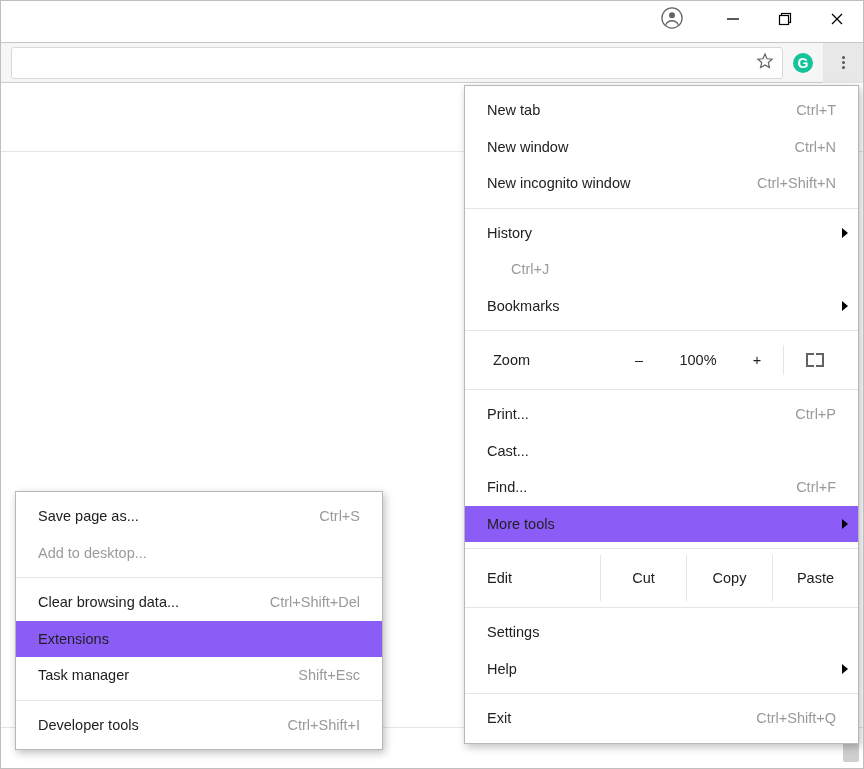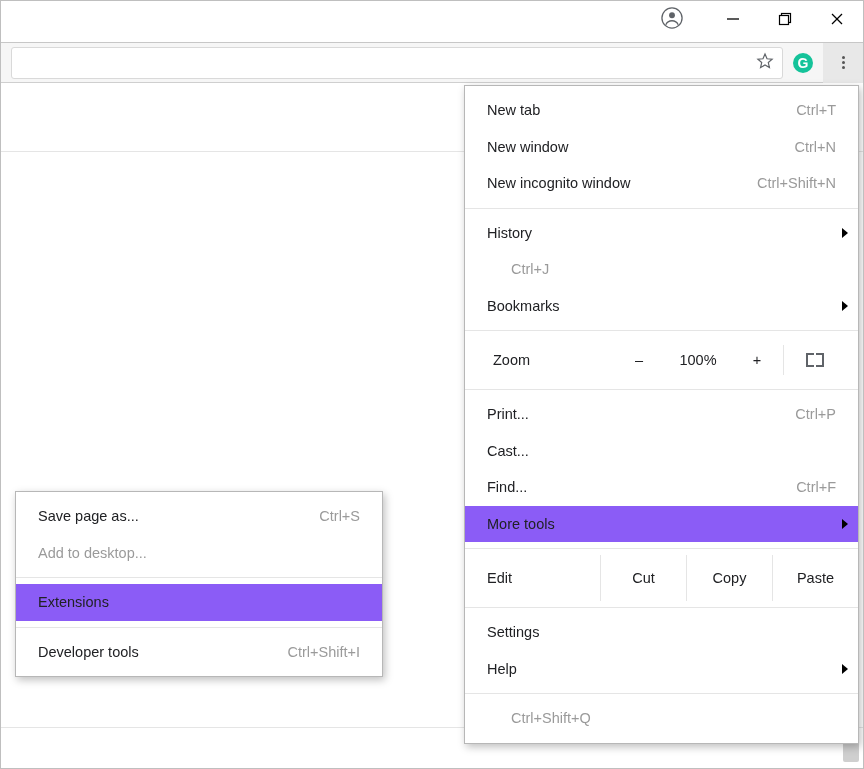--- a/index.html
+++ b/index.html
@@ -338,38 +338,47 @@
     <span class="label">Settings</span>
   </div>
   <div class="menu-row">
     <span class="label">Help</span>
     <span class="submenu-arrow"></span>
   </div>
 
   <div class="menu-sep"></div>
 
   <div class="menu-row">
+    <span class="label">Exit</span>
     <span class="shortcut">Ctrl+Shift+Q</span>
   </div>
 </div>
 
 <div id="moretools-menu" class="menu">
   <div class="menu-row">
     <span class="label">Save page as...</span>
     <span class="shortcut">Ctrl+S</span>
   </div>
   <div class="menu-row disabled">
     <span class="label">Add to desktop...</span>
   </div>
 
   <div class="menu-sep"></div>
 
+  <div class="menu-row">
+    <span class="label">Clear browsing data...</span>
+    <span class="shortcut">Ctrl+Shift+Del</span>
+  </div>
   <div class="menu-row highlight">
     <span class="label">Extensions</span>
   </div>
+  <div class="menu-row">
+    <span class="label">Task manager</span>
+    <span class="shortcut">Shift+Esc</span>
+  </div>
 
   <div class="menu-sep"></div>
 
   <div class="menu-row">
     <span class="label">Developer tools</span>
     <span class="shortcut">Ctrl+Shift+I</span>
   </div>
 </div>
 
 </body></html>

